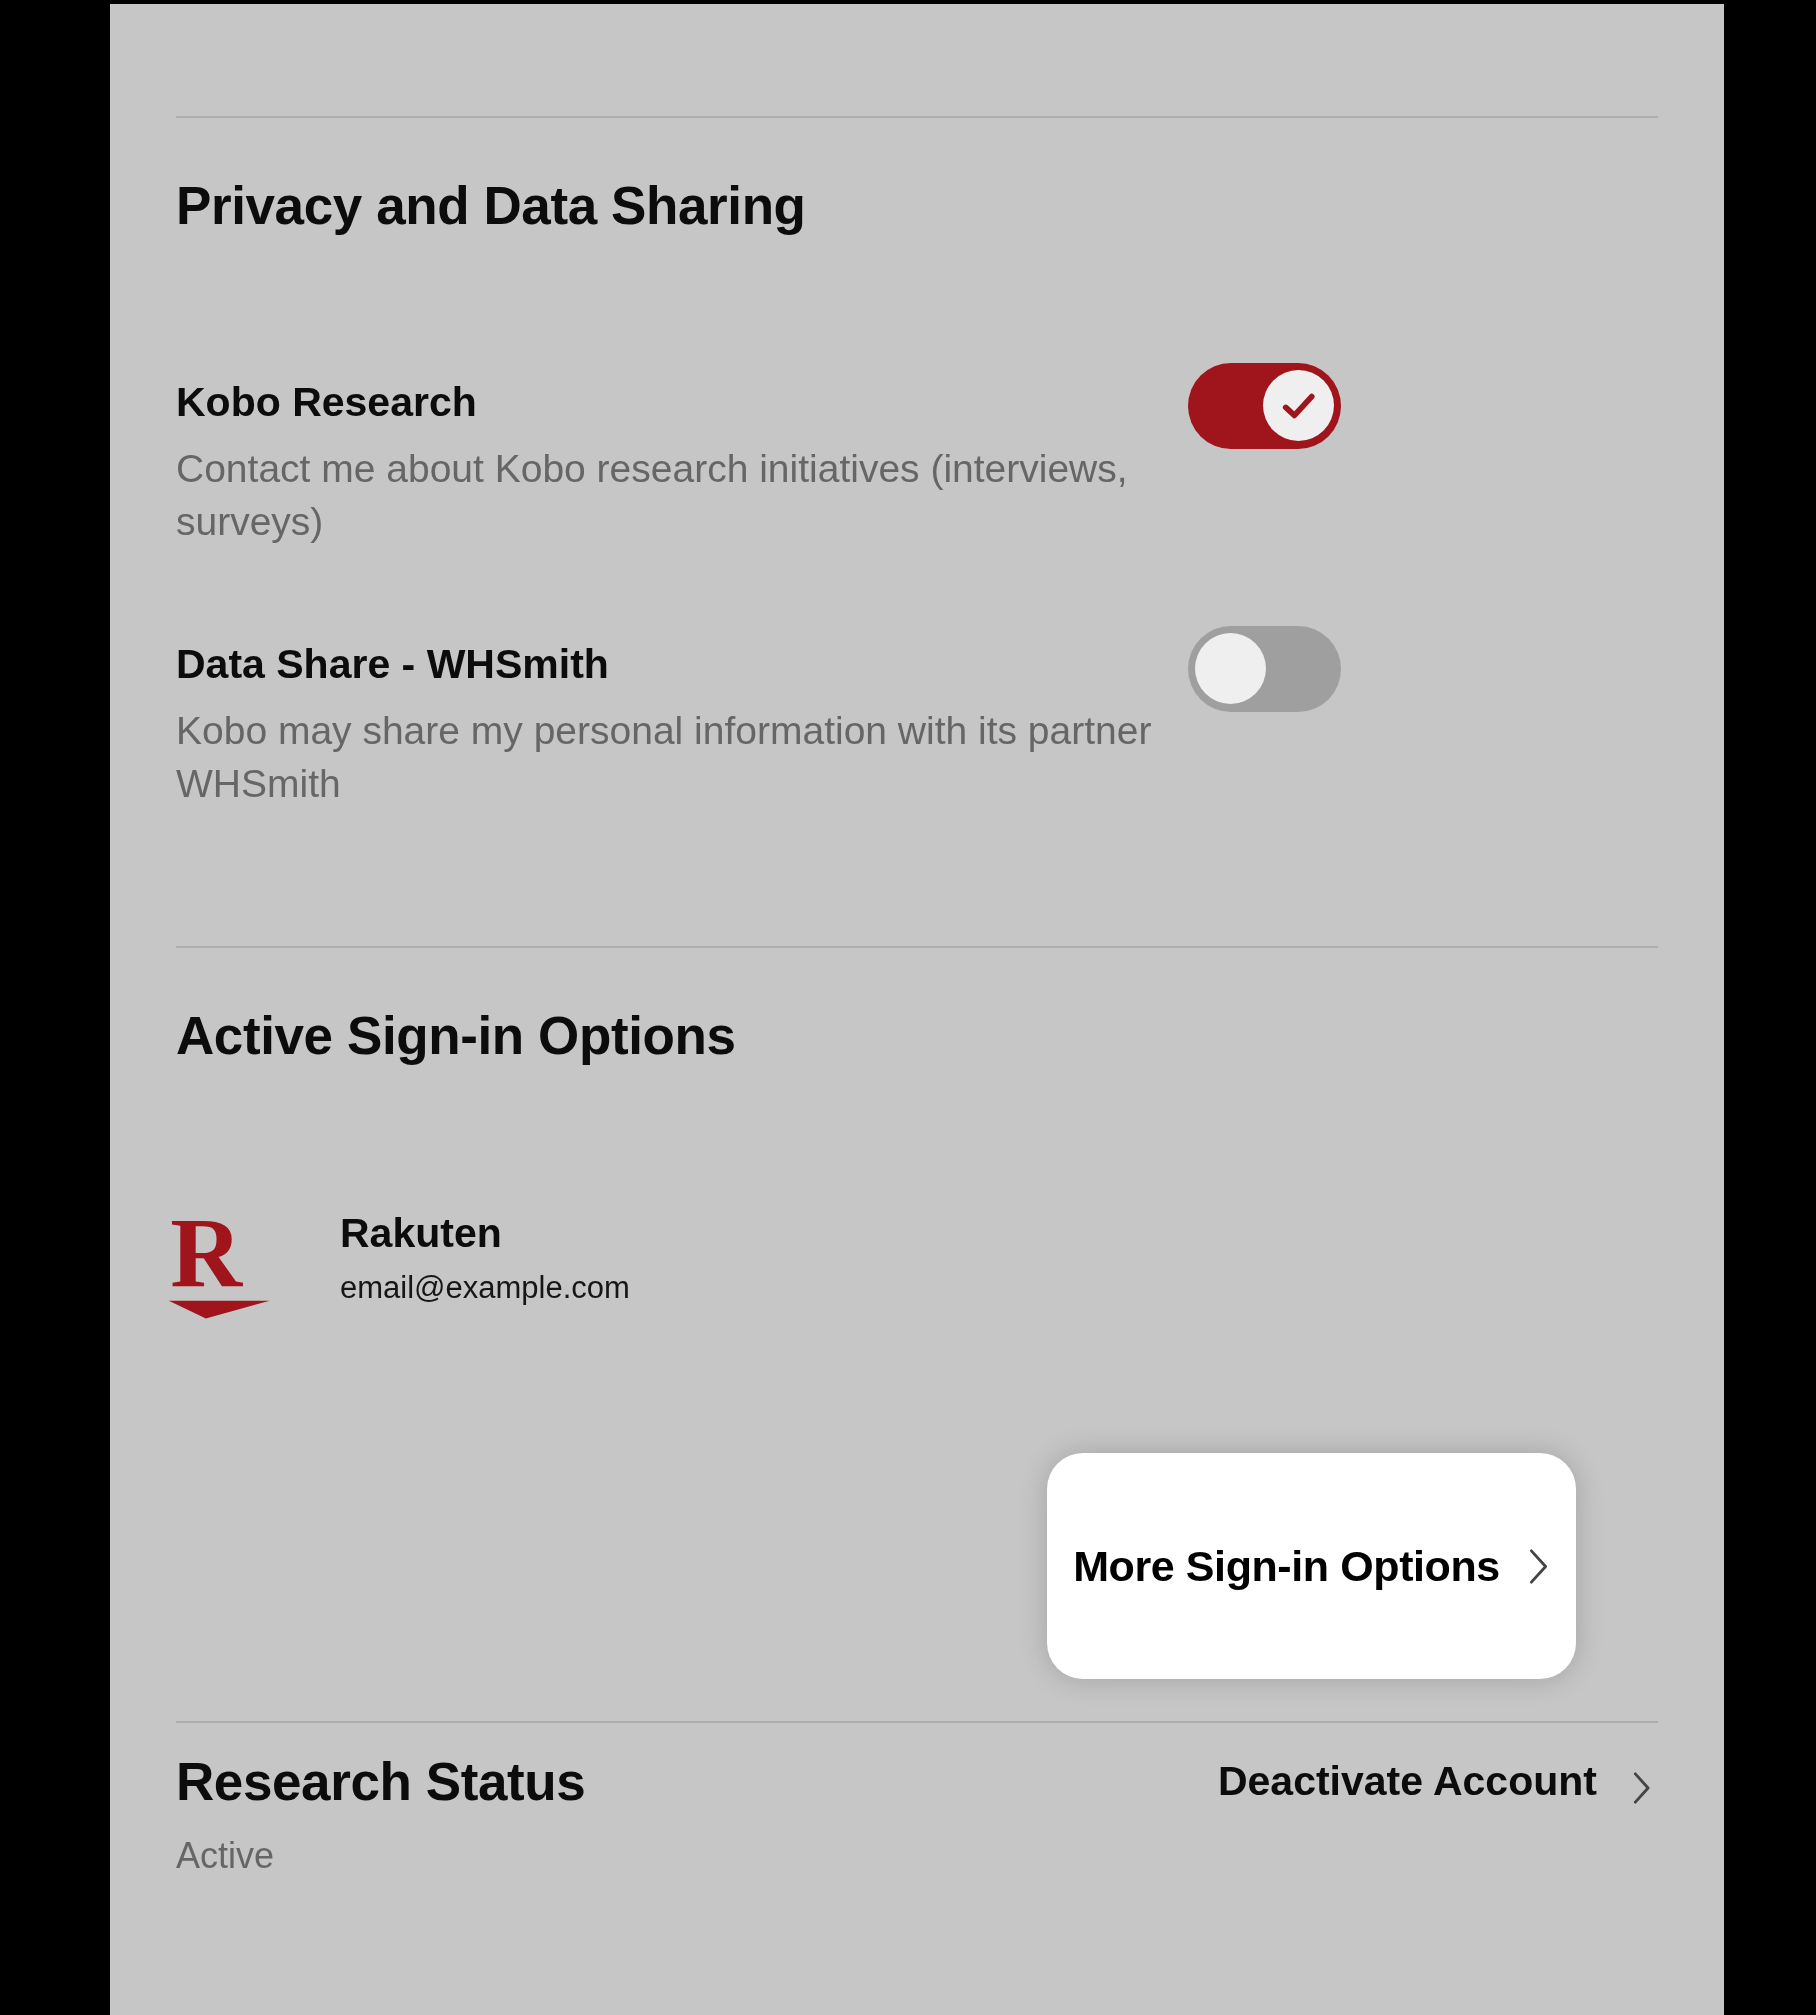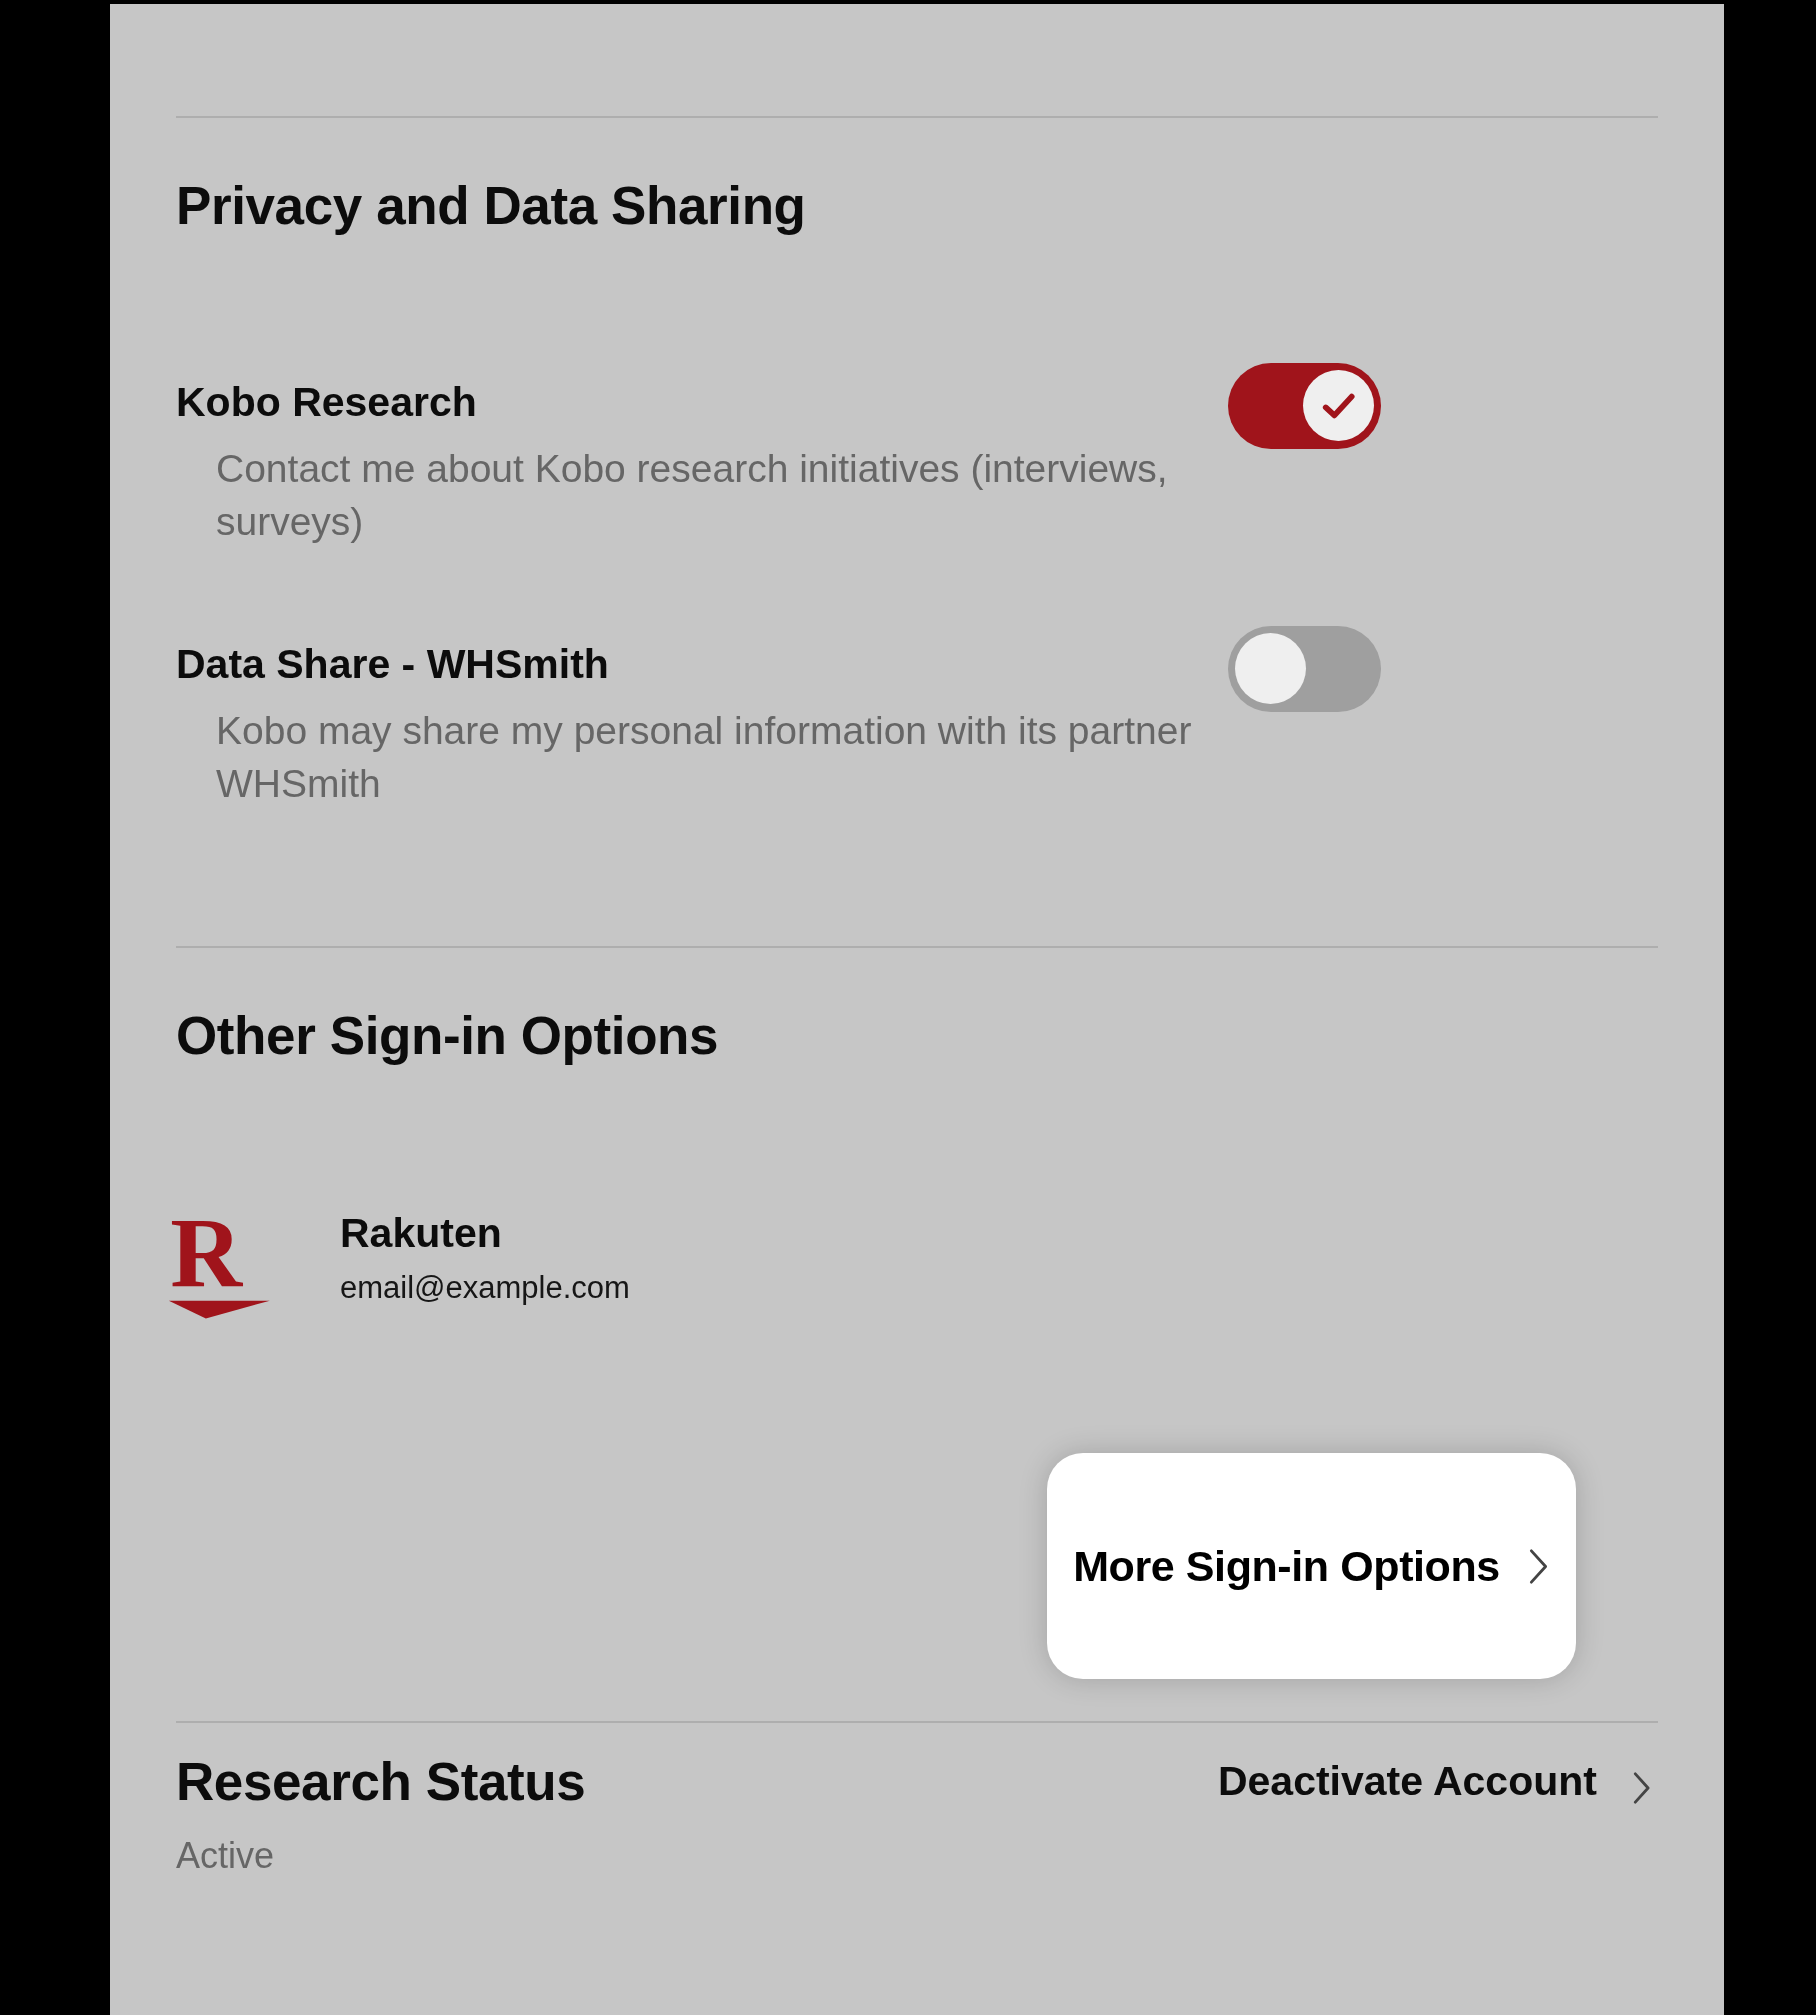--- a/index.html
+++ b/index.html
@@ -44,21 +44,20 @@
     font-weight: 700;
     color: #0c0c0c;
   }
   .item-desc {
     font-size: 39px;
     font-weight: 500;
     color: #666;
     margin-top: 17px;
     max-width: 1012px;
     line-height: 1.35;
-    margin-left: 40px;
   }
   .toggle {
     width: 153px;
     height: 86px;
     border-radius: 43px;
     position: relative;
     flex-shrink: 0;
     margin-top: -15.7px;
   }
   .toggle.on { background: #a0141b; }
@@ -211,21 +210,21 @@
       <div class="item-title">Data Share - WHSmith</div>
       <div class="item-desc">Kobo may share my personal information with its partner WHSmith</div>
     </div>
     <div class="toggle off">
       <div class="knob"></div>
     </div>
   </div>
 
   <hr class="hr mid1">
 
-  <div class="section-heading">Other Sign-in Options</div>
+  <div class="section-heading">Active Sign-in Options</div>
 
   <div class="signin-row">
     <svg class="rakuten-logo" viewBox="0 0 150 180">
       <text x="10" y="130" class="rakuten-text">R</text>
       <path class="rakuten-swoosh" d="M 8 150 L 150 150 L 60 175 Z"></path>
     </svg>
     <div class="signin-labels">
       <div class="signin-name">Rakuten</div>
       <div class="signin-email">email@example.com</div>
     </div>

